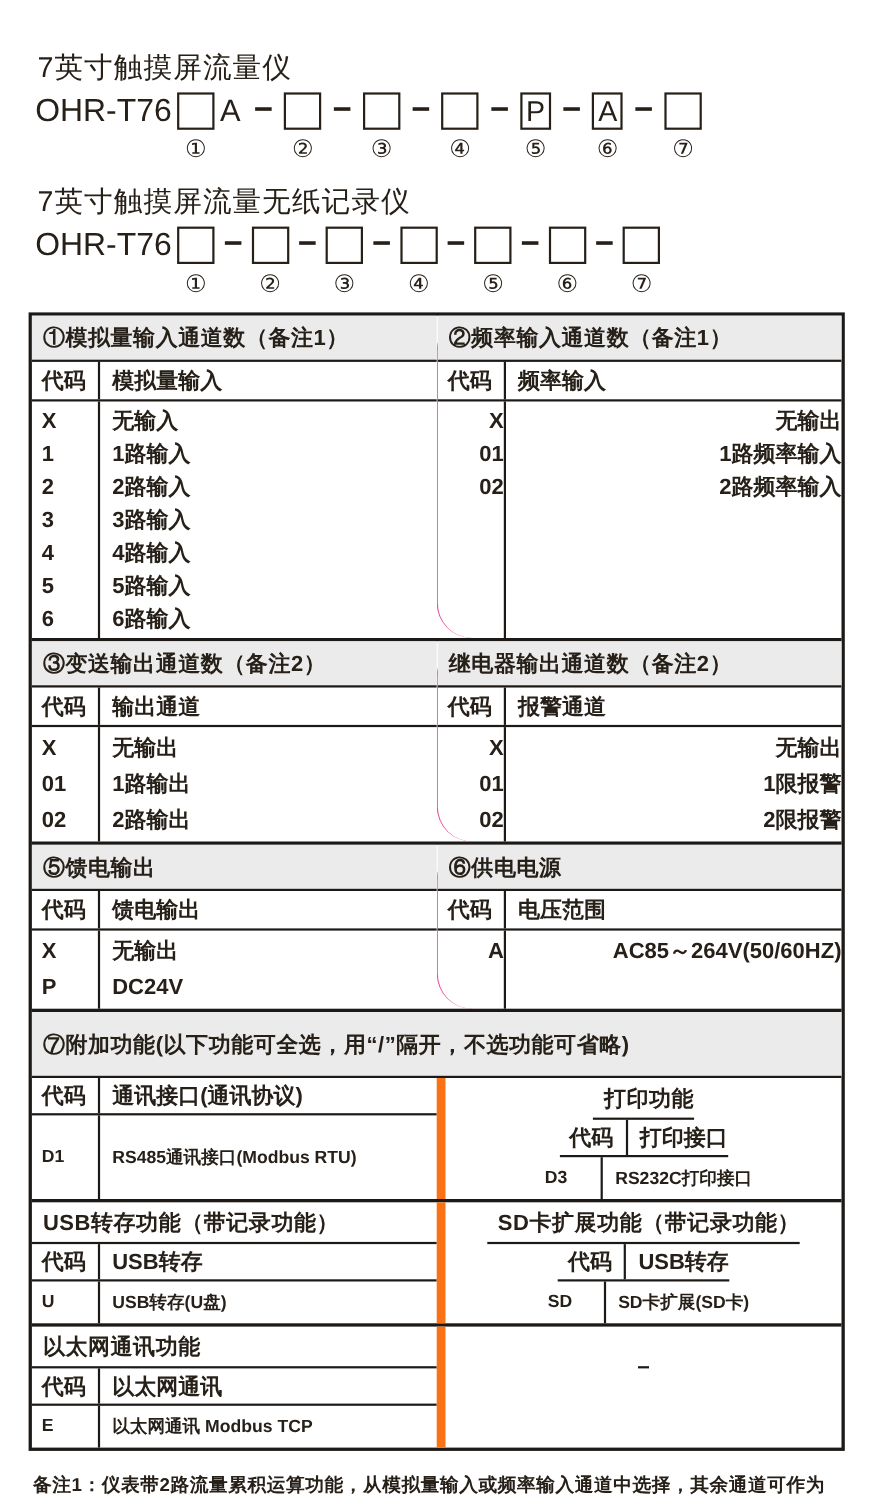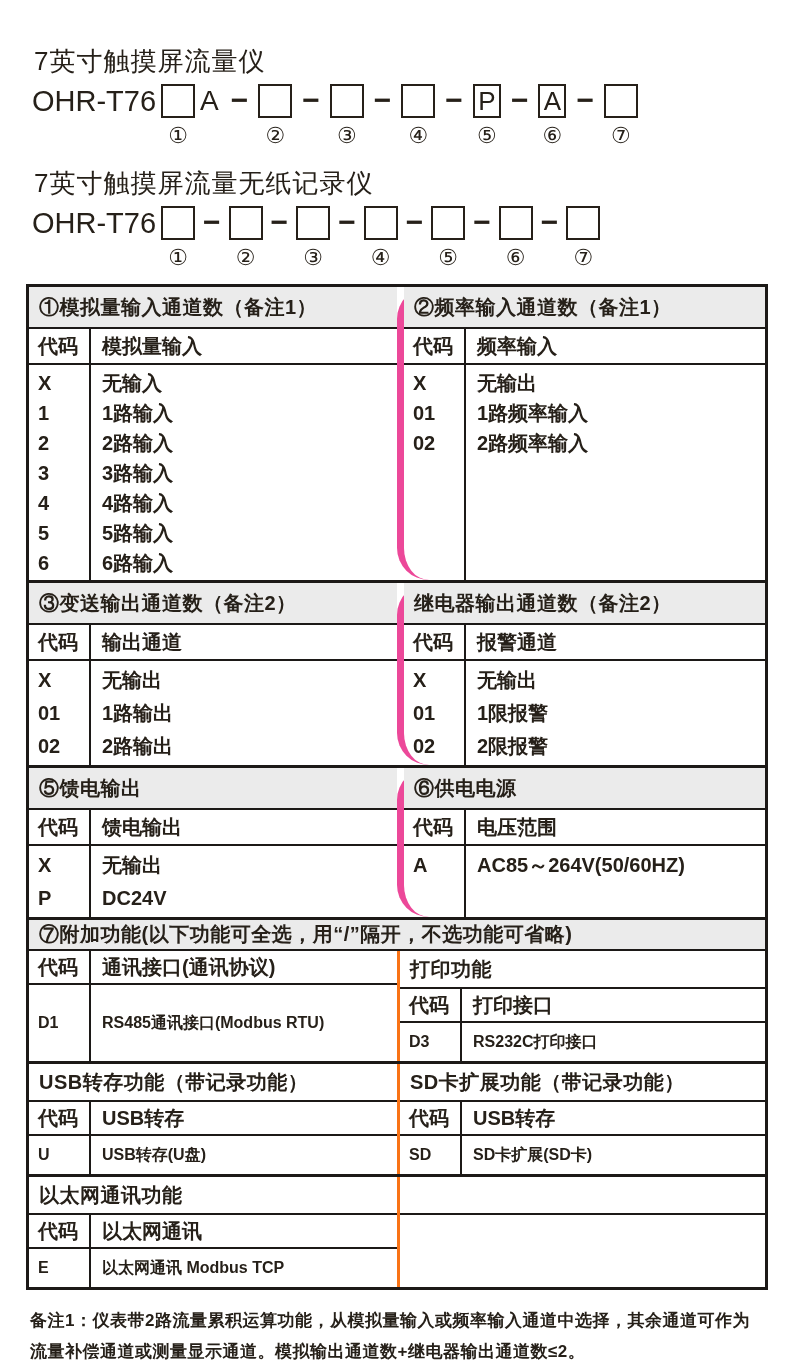--- a/index.html
+++ b/index.html
@@ -32,21 +32,21 @@
   .m-circle { margin-top:6px; font-size:22px; line-height:24px; }
   .m-letter { line-height:34px; margin:0 2px 0 5px; font-size:28px; }
   .m-dash { line-height:31px; margin:0 10px; font-size:30px; font-weight:bold; }
   .line2 .m-dash { margin:0 8px; }
 
   
   .maintable { margin-top:14px; border:3px solid #1c1917; }
   .section { display:grid; grid-template-columns:1fr 1fr; }
   .section + .section { border-top:3px solid #1c1917; }
   .half { display:flex; flex-direction:column;border-radius:32px; }
-  .half.right { border-left:7px solid #ec4899; }
+  .half.right { border-left:1px solid #ec4899;text-align:right; }
   .sec-header {
     height:42px; background:#ebebeb; border-bottom:2px solid #1c1917;
     font-weight:bold; font-size:20px; display:flex; align-items:center;
     padding-left:10px; letter-spacing:0.5px;
   }
   .sub-row {
     display:grid; grid-template-columns:62px 1fr;
     border-bottom:2px solid #1c1917; height:36px;
     font-weight:bold; font-size:20px;
   }
@@ -55,28 +55,28 @@
   .body { display:grid; grid-template-columns:62px 1fr; flex:1; }
   .body .code-col { border-right:2px solid #1c1917; padding:3px 0 2px 9px; }
   .body .desc-col { padding:3px 0 2px 11px; }
   .line { font-weight:bold; font-size:20px; }
   .s12 .line { line-height:30px; }
   .s34 .line, .s56 .line { line-height:33px; }
 
   
   .s7 { border-top:3px solid #1c1917; }
   .s7-header {
-    height:31px; background:#ebebeb; border-bottom:2px solid #1c1917;
+    height:60px; background:#ebebeb; border-bottom:2px solid #1c1917;
     font-weight:bold; font-size:20px; display:flex; align-items:center;
     padding-left:10px; letter-spacing:0.5px;
   }
   .group { display:grid; grid-template-columns:1fr 1fr; }
   .group + .group { border-top:3px solid #1c1917; }
   .ghalf { display:flex; flex-direction:column; }
-  .ghalf.right { border-left:3px solid #f97316; }
+  .ghalf.right { border-left:8px solid #f97316;align-items:center; }
   .gtitle {
     height:38px; border-bottom:2px solid #1c1917;
     font-weight:bold; font-size:20px; display:flex; align-items:center;
     padding-left:10px; letter-spacing:0.5px;
   }
   .grow {
     display:grid; grid-template-columns:62px 1fr;
     border-bottom:2px solid #1c1917; height:34px;
     font-weight:bold; font-size:20px;
   }

